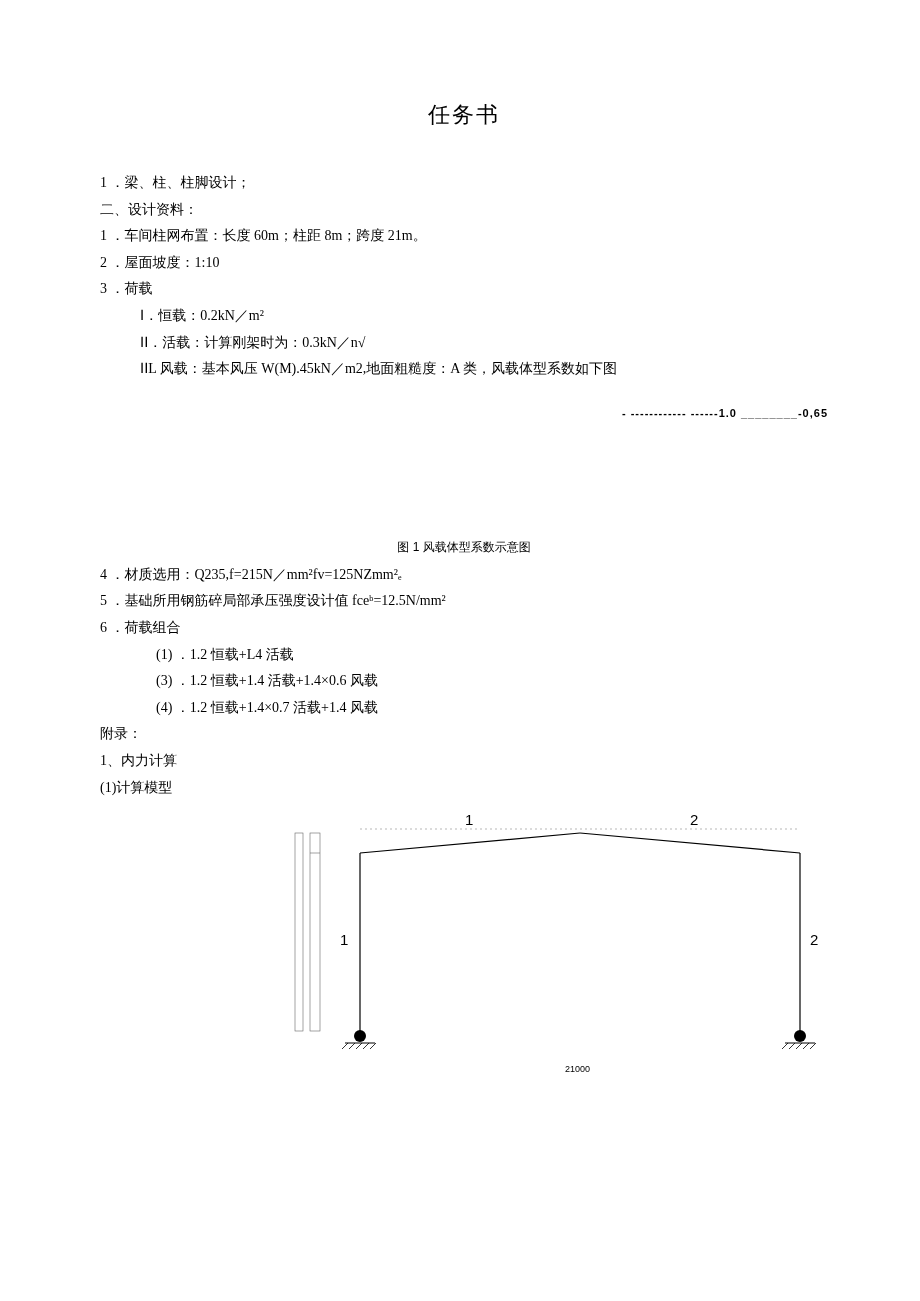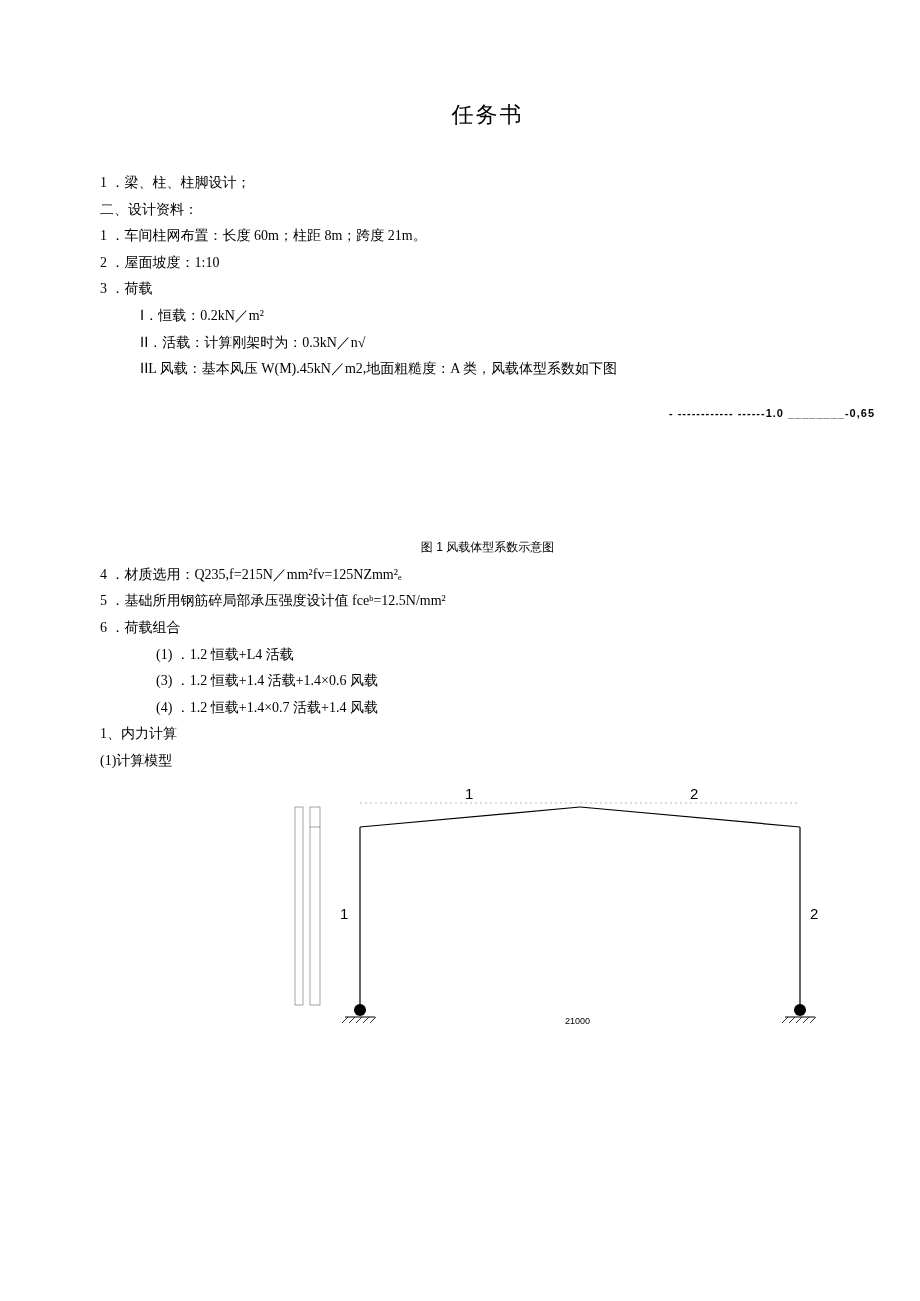--- a/index.html
+++ b/index.html
@@ -4,21 +4,21 @@
 <style>
   body {
     margin: 0;
     padding: 0;
     background: #ffffff;
     font-family: "SimSun", "宋体", serif;
     color: #000000;
     width: 920px;
   }
   .page {
-    padding: 100px 45px 40px 100px;
+    padding: 100px 92px 40px 100px;
     box-sizing: border-box;
   }
   .title {
     text-align: center;
     font-size: 22px;
     letter-spacing: 2px;
     margin-bottom: 40px;
   }
   .line {
     font-size: 14px;
@@ -89,20 +89,21 @@
 
   <div class="wind-caption">图 1 风载体型系数示意图</div>
 
   <div class="line indent1">4 ．材质选用：Q235,f=215N／mm²fv=125NZmm²ₑ</div>
   <div class="line indent1">5 ．基础所用钢筋碎局部承压强度设计值 fceᵇ=12.5N/mm²</div>
   <div class="line indent1">6 ．荷载组合</div>
   <div class="line indent3">(1) ．1.2 恒载+L4 活载</div>
   <div class="line indent3">(3) ．1.2 恒载+1.4 活载+1.4×0.6 风载</div>
   <div class="line indent3">(4) ．1.2 恒载+1.4×0.7 活载+1.4 风载</div>
 
+  <div class="line indent1">附录：</div>
   <div class="line indent1">1、内力计算</div>
   <div class="line indent1">(1)计算模型</div>
 
   <div class="diagram-wrap">
     <svg class="frame-svg" width="700" height="260" viewBox="0 0 700 260">
 
       <line x1="140" y1="18" x2="580" y2="18" stroke="#888" stroke-width="0.6" stroke-dasharray="2 3"></line>
 
       <line x1="140" y1="42" x2="360" y2="22" stroke="#000" stroke-width="1.2"></line>
       <line x1="360" y1="22" x2="580" y2="42" stroke="#000" stroke-width="1.2"></line>
@@ -126,15 +127,15 @@
       <line x1="596" y1="232" x2="590" y2="238" stroke="#000" stroke-width="0.8"></line>
 
       <rect x="90" y="22" width="10" height="198" fill="none" stroke="#666" stroke-width="0.6"></rect>
       <line x1="90" y1="42" x2="100" y2="42" stroke="#666" stroke-width="0.6"></line>
       <rect x="75" y="22" width="8" height="198" fill="none" stroke="#666" stroke-width="0.6"></rect>
     </svg>
     <div class="diag-label" style="left:245px; top:0px;">1</div>
     <div class="diag-label" style="left:470px; top:0px;">2</div>
     <div class="diag-label" style="left:120px; top:120px;">1</div>
     <div class="diag-label" style="left:590px; top:120px;">2</div>
-    <div class="dim-label" style="left:345px; top:231px;">21000</div>
+    <div class="dim-label" style="left:345px; top:253px;">21000</div>
   </div>
 </div>
 
 </body></html>

